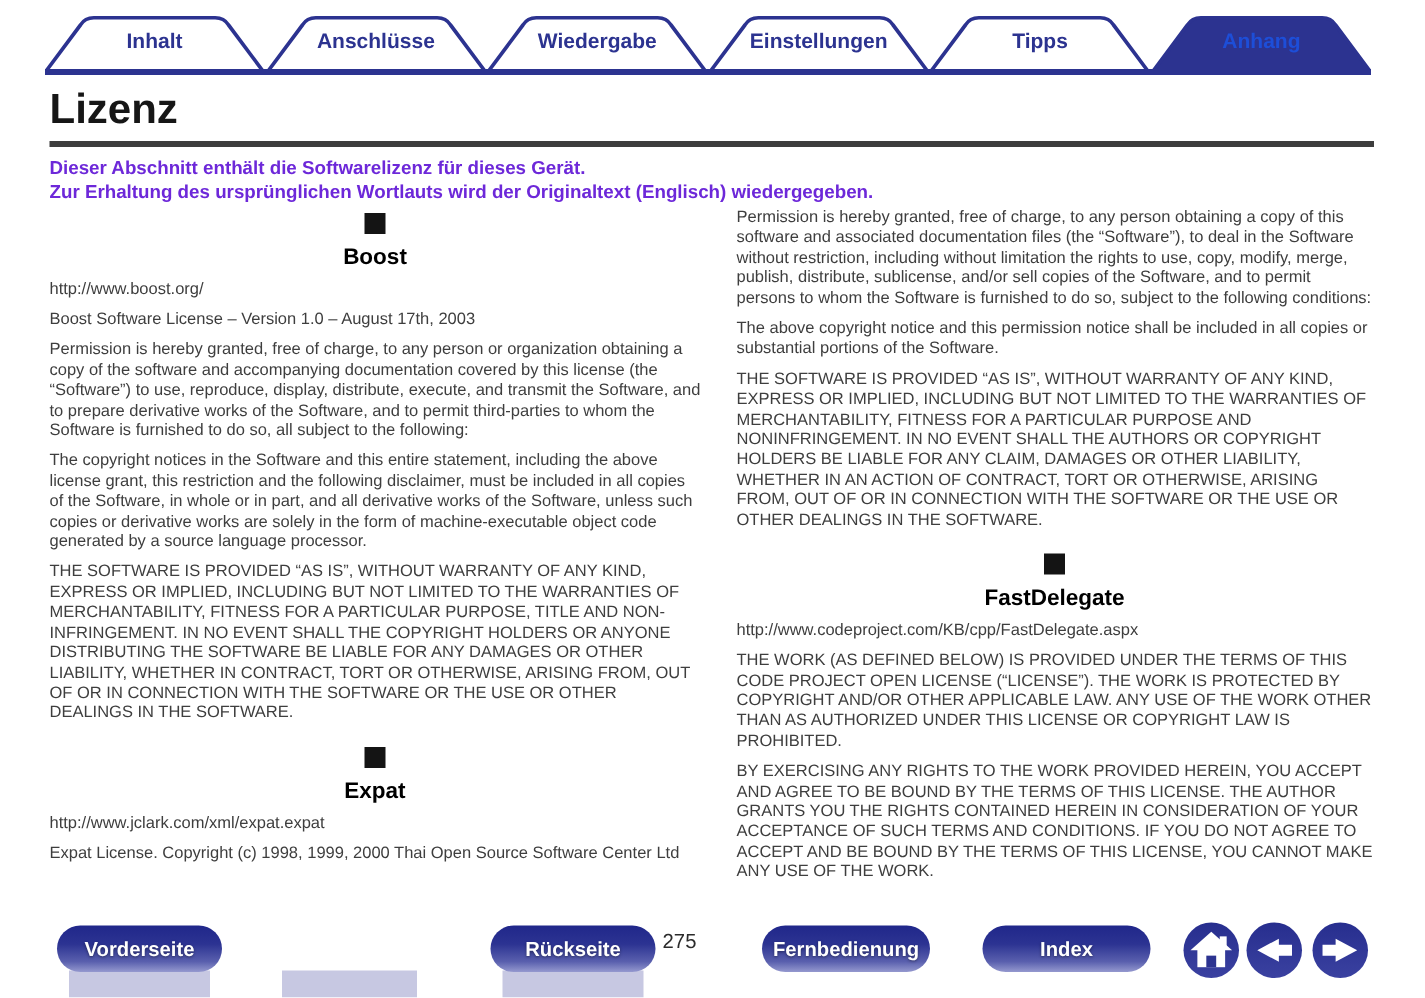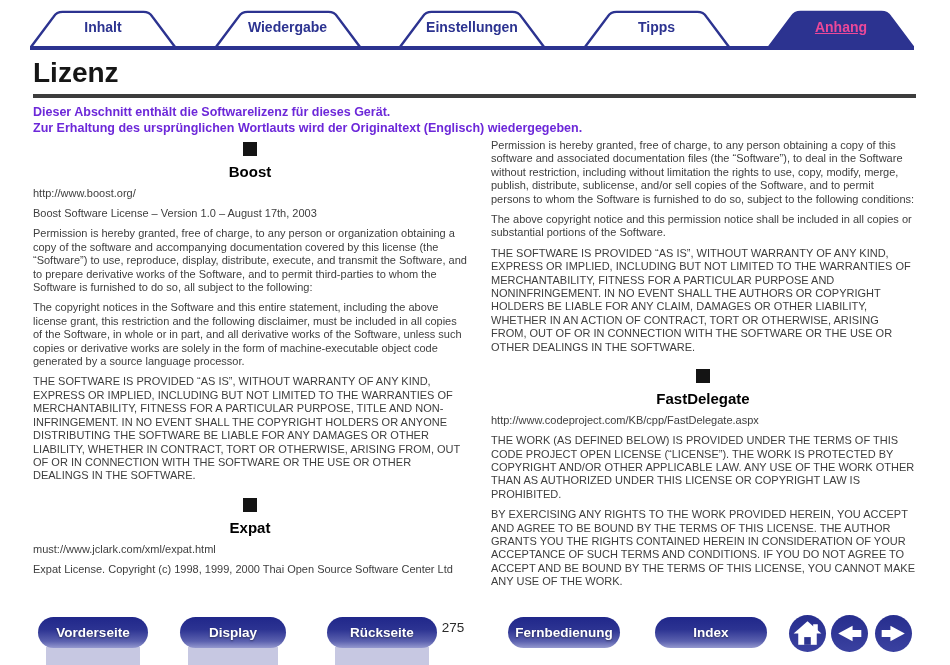--- a/index.html
+++ b/index.html
@@ -5,21 +5,21 @@
   html,body{margin:0;padding:0;}
   body{font-family:"Liberation Sans","DejaVu Sans",sans-serif;background:#fff;}
   .viewport{position:relative;width:950px;height:665px;background:#fff;overflow:hidden;}
 
   
   .tabs{position:absolute;left:30px;top:9px;width:884px;height:38px;display:flex;justify-content:space-between;}
   .tab{position:relative;width:146px;height:38px;cursor:pointer;}
   .tab svg{position:absolute;left:0;top:0;width:100%;height:100%;}
   .tab-label{position:absolute;left:0;right:0;top:10px;text-align:center;font-size:14px;font-weight:bold;color:#2c3390;}
   .tab.active path{fill:#2c3390;}
-  .tab.active .tab-label{color:#ec4899;text-decoration:underline;}
+  .tab.active .tab-label{color:#1d4ed8;}
   .tabbar-line{position:absolute;left:30px;top:46px;width:884px;height:4px;background:#2c3390;}
 
   
   .content{position:absolute;left:33px;top:58px;width:883px;}
   .page-title{font-size:28px;font-weight:bold;color:#161616;margin:0;line-height:30px;}
   .title-rule{height:4px;background:#3d3d3d;margin-top:6px;}
   .intro{margin-top:7px;}
   .intro p{margin:0 0 1px 0;font-size:12.5px;font-weight:bold;color:#6d28d9;line-height:15px;}
 
   .columns{display:flex;gap:24px;margin-top:3px;}
@@ -48,20 +48,26 @@
 <body>
 
 <div class="viewport">
 
   <div class="tabs">
     <div class="tab">
       <svg viewBox="0 0 148 40" preserveAspectRatio="none">
           <path d="M1,40 L24,8 Q27,3 33,3 L115,3 Q121,3 124,8 L147,40" fill="#ffffff" stroke="#2c3390" stroke-width="2.5"></path>
         </svg>
       <span class="tab-label">Inhalt</span>
+    </div>
+    <div class="tab">
+      <svg viewBox="0 0 148 40" preserveAspectRatio="none">
+          <path d="M1,40 L24,8 Q27,3 33,3 L115,3 Q121,3 124,8 L147,40" fill="#ffffff" stroke="#2c3390" stroke-width="2.5"></path>
+        </svg>
+      <span class="tab-label">Anschlüsse</span>
     </div>
     <div class="tab">
       <svg viewBox="0 0 148 40" preserveAspectRatio="none">
           <path d="M1,40 L24,8 Q27,3 33,3 L115,3 Q121,3 124,8 L147,40" fill="#ffffff" stroke="#2c3390" stroke-width="2.5"></path>
         </svg>
       <span class="tab-label">Wiedergabe</span>
     </div>
     <div class="tab">
       <svg viewBox="0 0 148 40" preserveAspectRatio="none">
           <path d="M1,40 L24,8 Q27,3 33,3 L115,3 Q121,3 124,8 L147,40" fill="#ffffff" stroke="#2c3390" stroke-width="2.5"></path>
@@ -101,21 +107,21 @@
         <div class="url">http://www.boost.org/</div>
         <div class="para">Boost Software License – Version 1.0 – August 17th, 2003</div>
         <div class="para">Permission is hereby granted, free of charge, to any person or organization obtaining a copy of the software and accompanying documentation covered by this license (the “Software”) to use, reproduce, display, distribute, execute, and transmit the Software, and to prepare derivative works of the Software, and to permit third-parties to whom the Software is furnished to do so, all subject to the following:</div>
         <div class="para">The copyright notices in the Software and this entire statement, including the above license grant, this restriction and the following disclaimer, must be included in all copies of the Software, in whole or in part, and all derivative works of the Software, unless such copies or derivative works are solely in the form of machine-executable object code generated by a source language processor.</div>
         <div class="para">THE SOFTWARE IS PROVIDED “AS IS”, WITHOUT WARRANTY OF ANY KIND, EXPRESS OR IMPLIED, INCLUDING BUT NOT LIMITED TO THE WARRANTIES OF MERCHANTABILITY, FITNESS FOR A PARTICULAR PURPOSE, TITLE AND NON-INFRINGEMENT. IN NO EVENT SHALL THE COPYRIGHT HOLDERS OR ANYONE DISTRIBUTING THE SOFTWARE BE LIABLE FOR ANY DAMAGES OR OTHER LIABILITY, WHETHER IN CONTRACT, TORT OR OTHERWISE, ARISING FROM, OUT OF OR IN CONNECTION WITH THE SOFTWARE OR THE USE OR OTHER DEALINGS IN THE SOFTWARE.</div>
 
         <div class="section-h">
           <span class="sq"></span>
           <span>Expat</span>
         </div>
-        <div class="url">must://www.jclark.com/xml/expat.html</div>
+        <div class="url">http://www.jclark.com/xml/expat.expat</div>
         <div class="para">Expat License. Copyright (c) 1998, 1999, 2000 Thai Open Source Software Center Ltd</div>
       </div>
 
       <div class="col-right">
         <div class="para tight-top">Permission is hereby granted, free of charge, to any person obtaining a copy of this software and associated documentation files (the “Software”), to deal in the Software without restriction, including without limitation the rights to use, copy, modify, merge, publish, distribute, sublicense, and/or sell copies of the Software, and to permit persons to whom the Software is furnished to do so, subject to the following conditions:</div>
         <div class="para">The above copyright notice and this permission notice shall be included in all copies or substantial portions of the Software.</div>
         <div class="para">THE SOFTWARE IS PROVIDED “AS IS”, WITHOUT WARRANTY OF ANY KIND, EXPRESS OR IMPLIED, INCLUDING BUT NOT LIMITED TO THE WARRANTIES OF MERCHANTABILITY, FITNESS FOR A PARTICULAR PURPOSE AND NONINFRINGEMENT. IN NO EVENT SHALL THE AUTHORS OR COPYRIGHT HOLDERS BE LIABLE FOR ANY CLAIM, DAMAGES OR OTHER LIABILITY, WHETHER IN AN ACTION OF CONTRACT, TORT OR OTHERWISE, ARISING FROM, OUT OF OR IN CONNECTION WITH THE SOFTWARE OR THE USE OR OTHER DEALINGS IN THE SOFTWARE.</div>
 
         <div class="section-h">
           <span class="sq"></span>
@@ -126,21 +132,20 @@
         <div class="para">BY EXERCISING ANY RIGHTS TO THE WORK PROVIDED HEREIN, YOU ACCEPT AND AGREE TO BE BOUND BY THE TERMS OF THIS LICENSE. THE AUTHOR GRANTS YOU THE RIGHTS CONTAINED HEREIN IN CONSIDERATION OF YOUR ACCEPTANCE OF SUCH TERMS AND CONDITIONS. IF YOU DO NOT AGREE TO ACCEPT AND BE BOUND BY THE TERMS OF THIS LICENSE, YOU CANNOT MAKE ANY USE OF THE WORK.</div>
       </div>
     </div>
   </div>
 
   <div class="reflection" style="left:46px;width:94px;"></div>
   <div class="reflection" style="left:188px;width:90px;"></div>
   <div class="reflection" style="left:335px;width:94px;"></div>
 
   <div class="footer-btn" style="left:38px;width:110px;">Vorderseite</div>
-  <div class="footer-btn" style="left:180px;width:106px;">Display</div>
   <div class="footer-btn" style="left:327px;width:110px;">Rückseite</div>
   <div class="page-number">275</div>
   <div class="footer-btn" style="left:508px;width:112px;">Fernbedienung</div>
   <div class="footer-btn" style="left:655px;width:112px;">Index</div>
 
   <div class="icon-btn" style="left:789px;">
     <svg viewBox="0 0 36 36">
       <rect x="23.5" y="9" width="4.5" height="8" fill="#ffffff"></rect>
       <polygon points="18,6 4.5,18 31.5,18" fill="#ffffff"></polygon>
       <rect x="9" y="16.5" width="18" height="12.5" fill="#ffffff"></rect>

